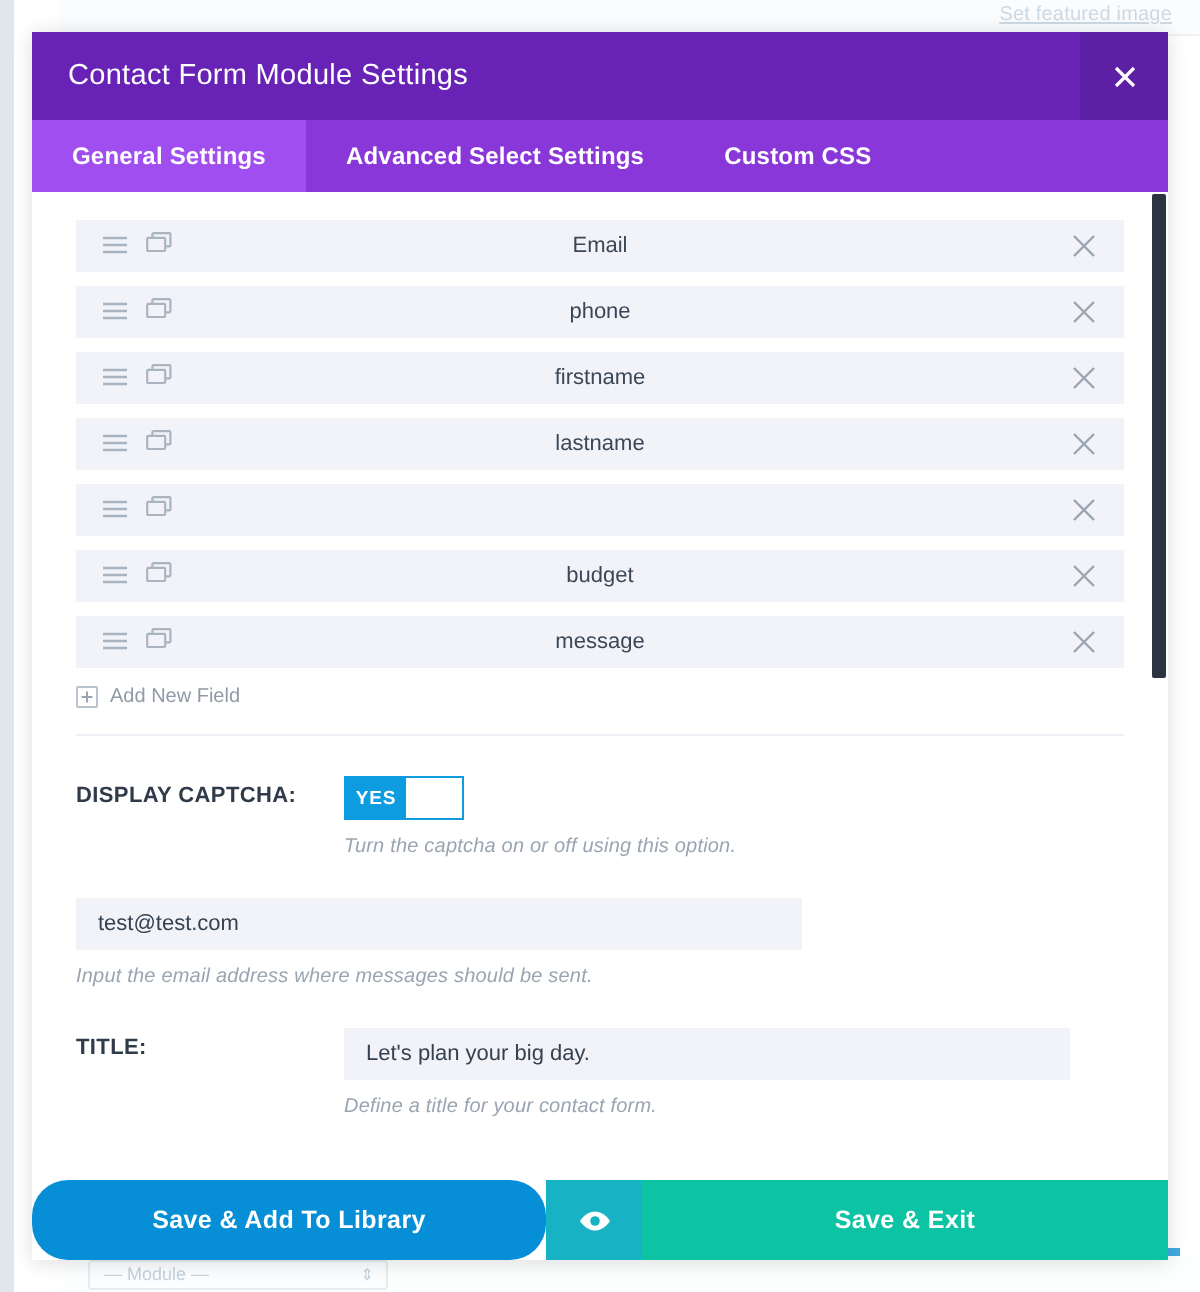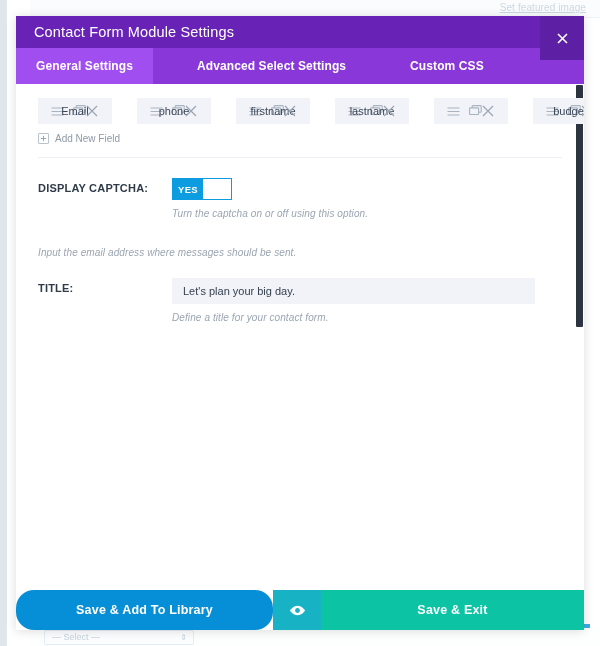--- a/index.html
+++ b/index.html
@@ -83,21 +83,21 @@
     height: 614px;
     background: #ffffff;
     box-shadow: 0 1px 10px rgba(0,0,0,.14);
     display: flex;
     flex-direction: column;
     overflow: hidden;
   }
 
   
   .modal-header {
-    height: 32px;
+    height: 44px;
     background: #6823b6;
     display: flex;
     align-items: center;
     flex: 0 0 auto;
     position: relative;
   }
   .modal-title {
     color: #ffffff;
     font-size: 14.5px;
     padding-left: 18px;
@@ -116,21 +116,20 @@
   }
   .modal-close svg { display: block; }
 
   
   .tabbar {
     height: 36px;
     background: #8937d8;
     display: flex;
     align-items: stretch;
     flex: 0 0 auto;
-    gap: 24px;
   }
   .tab {
     display: flex;
     align-items: center;
     padding: 0 20px;
     color: #ffffff;
     font-size: 12px;
     font-weight: 700;
     cursor: pointer;
     letter-spacing: .1px;
@@ -159,21 +158,21 @@
     right: 1px;
     top: 1px;
     width: 7px;
     height: 242px;
     background: #2b3440;
     border-radius: 1px;
     cursor: pointer;
   }
 
   
-  .field-list { display: flex; flex-direction: row; gap: 25px; }
+  .field-list { display: flex; flex-direction: column; gap: 7px; }
   .field-row {
     height: 26px;
     background: #f1f3f8;
     display: flex;
     align-items: center;
     position: relative;
     cursor: pointer;
   }
   .row-tools {
     display: flex;
@@ -329,21 +328,21 @@
 <body>
 
 <div class="bg-layer">
   <div class="bg-sheet"></div>
   <div class="bg-topstrip">
     <span class="bg-featured">Set featured image</span>
   </div>
   <div class="bg-bluebar"></div>
   <div class="bg-selectwrap">
     <div class="bg-select">
-      <span>— Select —</span>
+      <span>— Module —</span>
       <span class="caret">⇕</span>
     </div>
   </div>
 </div>
 
 <div class="modal">
 
   <div class="modal-header">
     <span class="modal-title">Contact Form Module Settings</span>
     <div class="modal-close">
@@ -509,20 +508,21 @@
         <div class="toggle">
           <span class="toggle-text">YES</span>
           <span class="toggle-knob"></span>
         </div>
         <div class="option-hint">Turn the captcha on or off using this option.</div>
       </div>
     </div>
 
     <div class="option">
       <div class="option-control">
+        <input class="text-input" type="text" value="test@test.com" style="">
         <div class="option-hint">Input the email address where messages should be sent.</div>
       </div>
     </div>
 
     <div class="option">
       <div class="option-label">TITLE:</div>
       <div class="option-control">
         <input class="text-input" type="text" value="Let's plan your big day." style="">
         <div class="option-hint">Define a title for your contact form.</div>
       </div>

